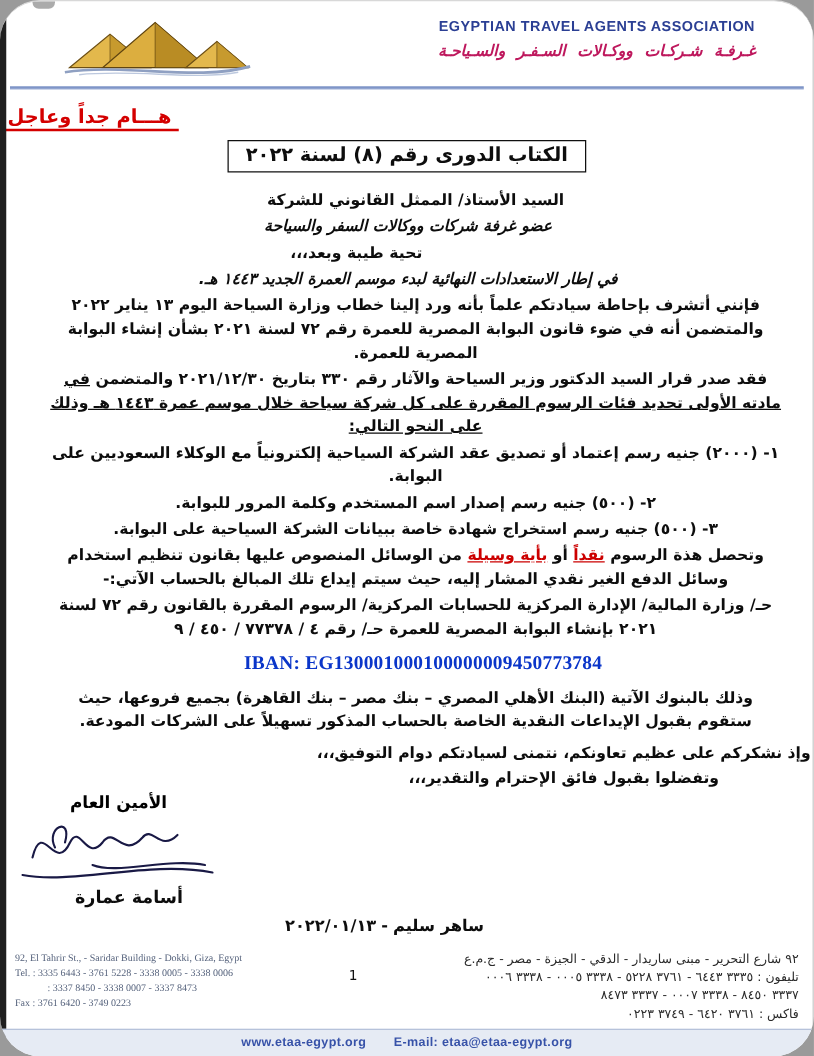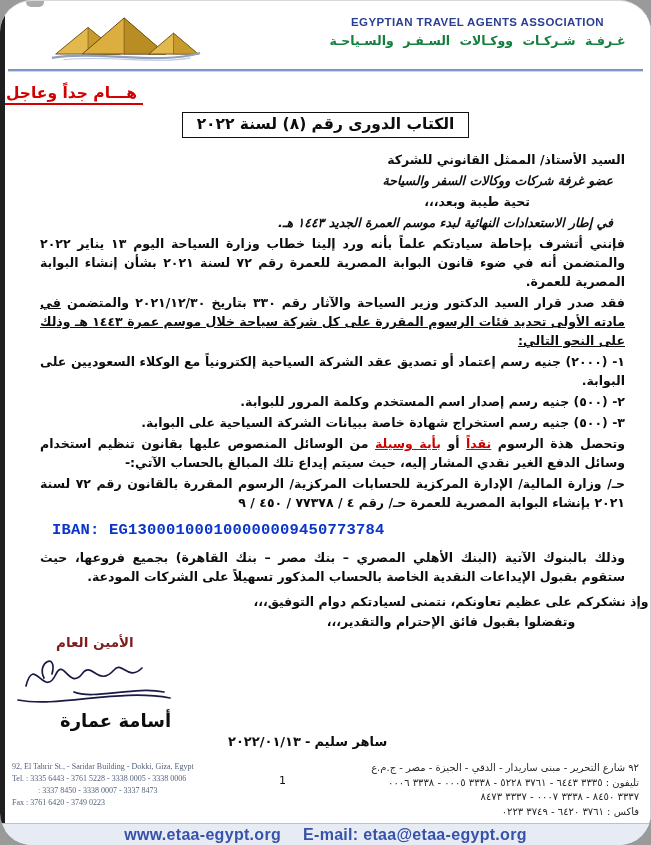--- a/index.html
+++ b/index.html
@@ -6,60 +6,60 @@
   .page{position:relative;width:651px;height:845px;background:#ffffff;margin:0 auto;
         font-family:"DejaVu Sans",sans-serif;overflow:hidden;border-top:1px solid #d8d8d8;box-sizing:border-box;border-radius:32px;}
   .edge-left{position:absolute;left:0;top:0;width:5px;height:100%;background:#1f1f1f;}
   .edge-right{position:absolute;right:0;top:0;width:1px;height:100%;background:#cfcfcf;}
   .corner-mark{position:absolute;left:26px;top:0;width:18px;height:6px;background:#8f8f8f;border-radius:0 0 5px 5px;opacity:.75;}
 
   .header{display:flex;align-items:flex-start;padding:9px 18px 3px 50px;}
   .logo{width:152px;height:52px;flex:none;}
   .org{flex:1;text-align:center;padding:6px 0 0 120px;}
   .org-en{color:#2b3f94;font-weight:bold;font-size:11.5px;letter-spacing:.4px;font-family:"Liberation Sans",sans-serif;}
-  .org-ar{color:#15803d;font-weight:bold;font-size:12.5px;margin-top:5px;word-spacing:5px;}
+  .org-ar{color:#be185d;font-weight:bold;font-size:12.5px;margin-top:5px;word-spacing:5px;font-style:italic;}
   .rule{height:2px;background:#7f95c8;margin:4px 8px 0 8px;box-shadow:0 1px 0 #cdd6ea;}
 
   .title-urgent{text-align:left;margin-top:12px;}
   .title-urgent span{color:#d40000;font-weight:bold;font-size:15.5px;border-bottom:2px solid #d40000;padding:0 6px 1px;display:inline-block;}
   .title-box{width:fit-content;margin:7px auto 0;border:1.6px solid #101010;padding:2px 14px 4px;
              font-weight:bold;font-size:15.5px;color:#0d0d0d;}
 
   .body{direction:rtl;text-align:justify;font-size:12.5px;font-weight:bold;line-height:1.52;
         color:#0d0d0d;padding:12px 26px 0 40px;}
-  .body > div{margin:0 0 2px 0;}
+  .body > div{margin:0 0 2px 0;text-align:center;}
   .line-right{text-align:right;}
   .ind1{padding-right:12px;font-style:italic;}
   .ind2{padding-right:95px;}
   .u{text-decoration:underline;}
   .red{color:#cc0000;text-decoration:underline;}
   .iban{direction:ltr;text-align:left;font-weight:bold;color:#0a35c9;font-size:15.5px;
-        margin:7px 0 5px 12px !important;font-family:Liberation Mono, monospace;letter-spacing:.2px;}
+        margin:7px 0 5px 12px !important;font-family:Liberation Serif, serif;letter-spacing:.2px;}
 
   .closing{direction:rtl;margin:6px 0 0 auto;width:430px;text-align:center;font-weight:bold;
            font-size:12.5px;line-height:1.6;color:#0d0d0d;padding-left:30px;box-sizing:border-box;}
 
   .sig{position:relative;height:96px;margin-top:2px;}
-  .sig-title{position:absolute;left:56px;top:0;font-weight:bold;font-size:13.5px;color:#7f1d1d;text-align:right;}
+  .sig-title{position:absolute;left:56px;top:0;font-weight:bold;font-size:13.5px;color:#000000;text-align:right;}
   .sig-ink{position:absolute;left:14px;top:8px;width:170px;height:78px;}
-  .sig-name{position:absolute;left:60px;top:76px;font-weight:bold;font-size:18px;color:#0d0d0d;}
+  .sig-name{position:absolute;left:60px;top:76px;font-weight:bold;font-size:14px;color:#0d0d0d;}
 
   .dateline{direction:ltr;margin:4px 0 0 228px;font-weight:bold;font-size:13px;color:#0d0d0d;}
   .dateline span{margin-right:4px;}
 
   .footer{position:absolute;left:0;right:6px;bottom:26px;display:flex;justify-content:space-between;
           align-items:flex-start;padding:0 6px 0 12px;}
   .f-en{font-family:Liberation Serif, serif;font-size:8px;color:#55627c;line-height:1.5;}
   .f-en .t2{padding-left:26px;}
   .f-page{font-size:11px;color:#111;margin-top:13px;}
   .f-ar{direction:rtl;text-align:right;font-size:10px;color:#2a2a2a;line-height:1.45;}
 
   .bottombar{position:absolute;left:0;right:0;bottom:0;height:21px;background:#e6ebf4;border-top:1px solid #b6c2da;
              display:flex;align-items:center;justify-content:center;gap:22px;color:#3752a8;font-weight:bold;
-             font-size:16px;font-family:"Liberation Sans",sans-serif;letter-spacing:.3px;}
+             font-size:10px;font-family:"Liberation Sans",sans-serif;letter-spacing:.3px;}
 </style>
 </head>
 <body>
 
 <div class="page">
   <div class="edge-left"></div>
   <div class="edge-right"></div>
   <div class="corner-mark"></div>
 
   <div class="header">

